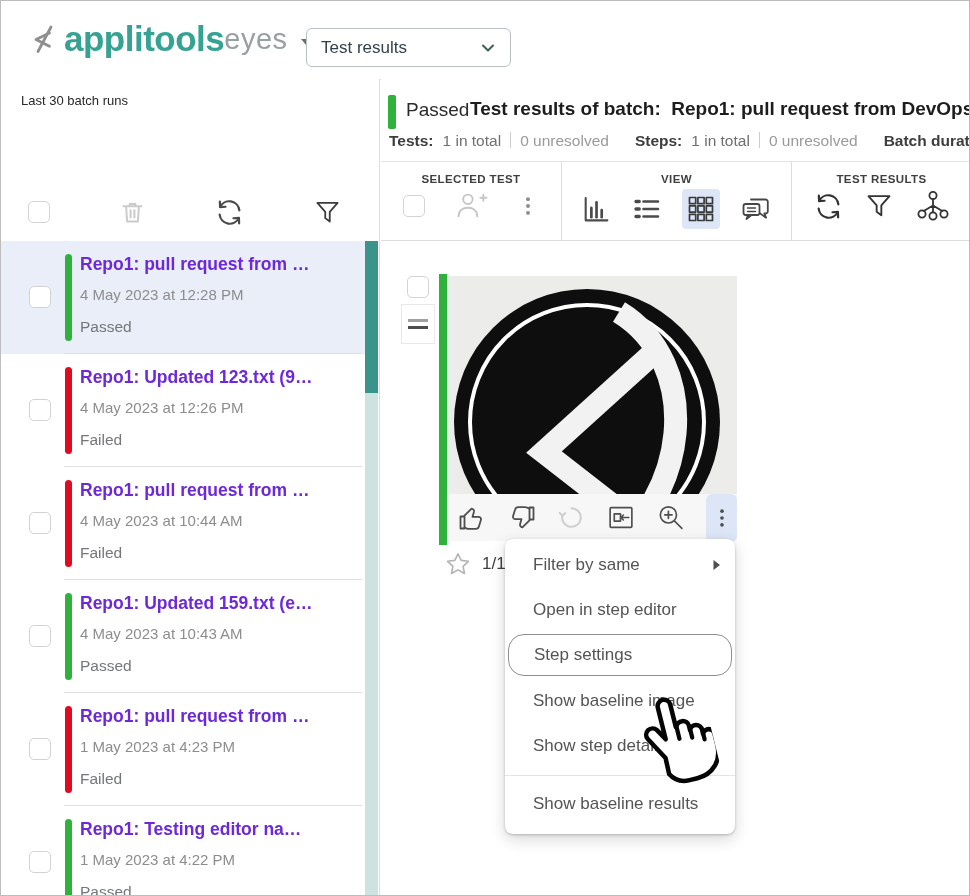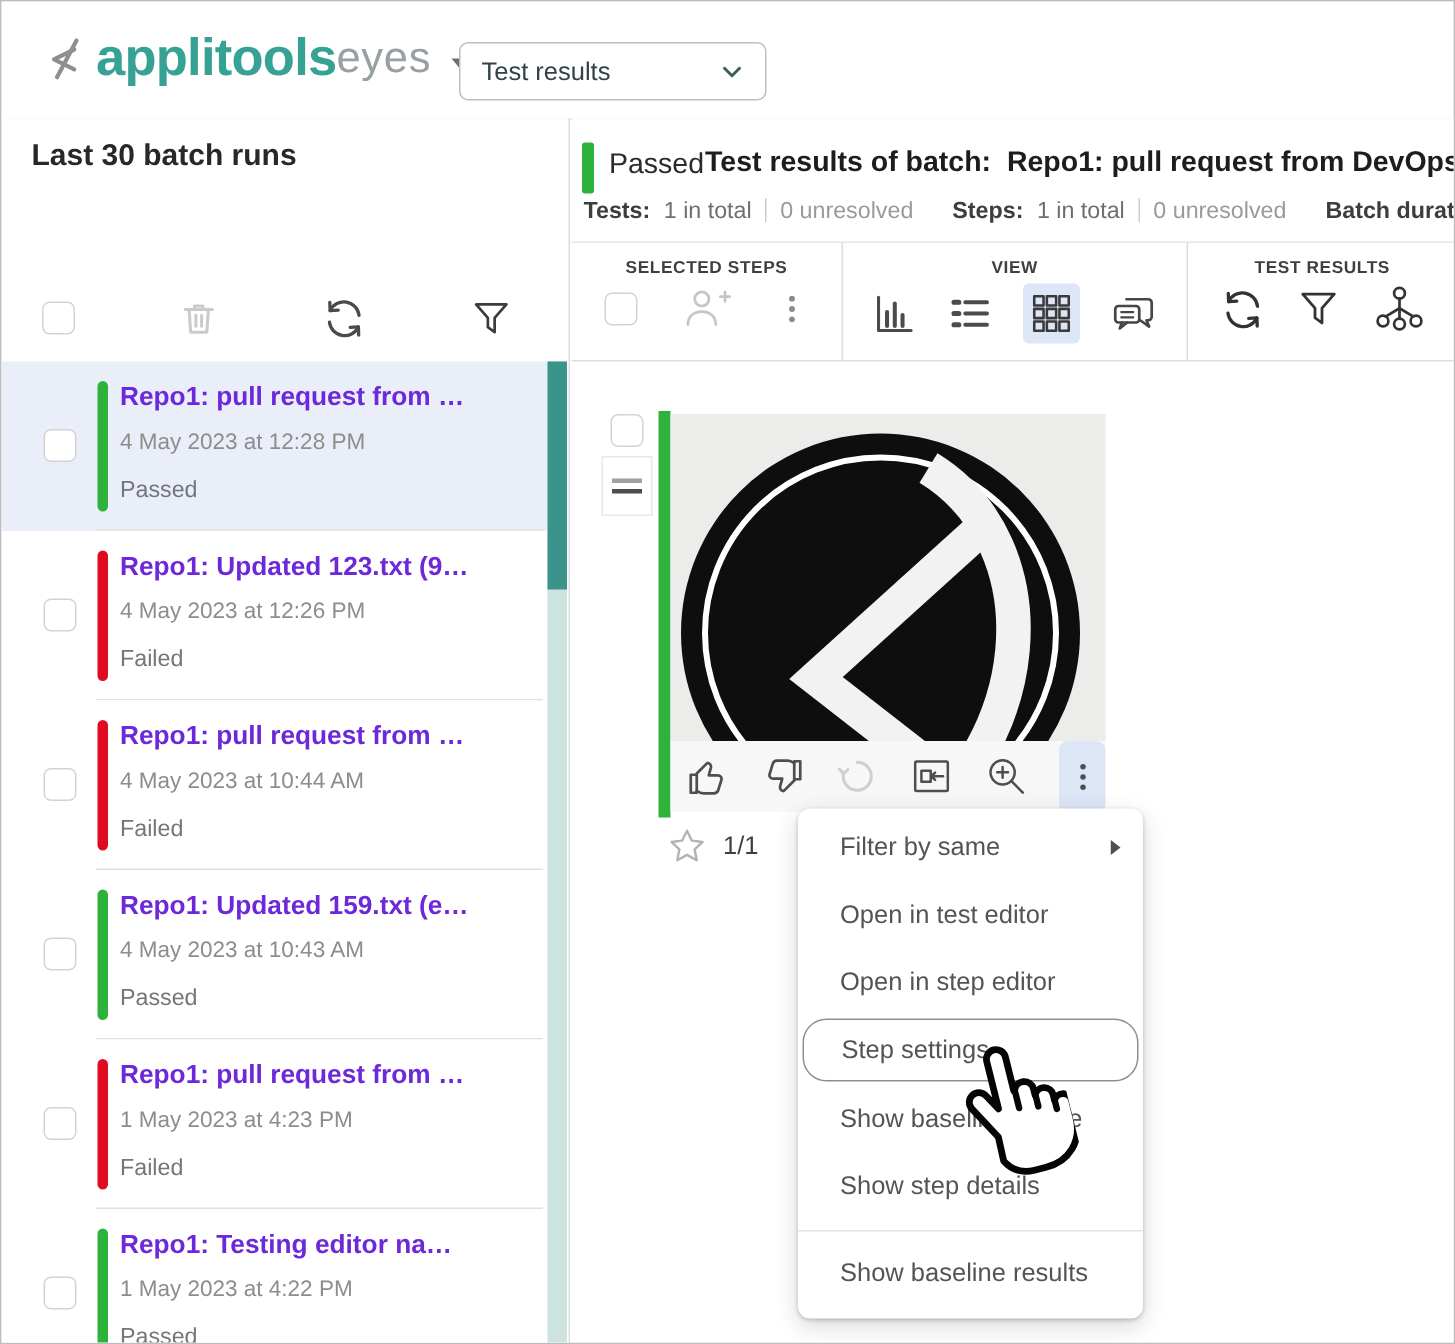--- a/index.html
+++ b/index.html
@@ -14,21 +14,21 @@
   .brand-bold{font-size:35px;font-weight:bold;color:var(--brand-teal,#35a294);letter-spacing:-.5px;}
   .brand-light{font-size:29px;color:#98a0a4;letter-spacing:.5px;}
   .logo-caret{margin-left:12px;margin-top:6px;}
   .view-select{position:absolute;left:305px;top:27px;width:205px;height:39px;box-sizing:border-box;
     border:1px solid #b9c0c4;border-radius:6px;display:flex;align-items:center;justify-content:space-between;
     padding:0 14px;font-size:17px;color:#33424a;background:#fff;cursor:pointer;}
 
   
   .sidebar{position:absolute;left:0;top:78px;width:379px;height:818px;border-right:1px solid #ddd;
     box-sizing:border-box;overflow:hidden;background:#fff;}
-  .sb-title{position:absolute;left:20px;top:14px;font-size:20px;font-weight:bold;color:#282828;}
+  .sb-title{position:absolute;left:20px;top:14px;font-size:13px;font-weight:normal;color:#282828;}
   .sb-tools{position:absolute;left:0;top:112px;width:364px;height:42px;display:flex;align-items:center;
     justify-content:space-between;padding:0 24px 0 27px;box-sizing:border-box;}
   .cb{display:inline-block;width:22px;height:22px;box-sizing:border-box;border:1.5px solid #d3d3d3;
     border-radius:5px;background:#fff;cursor:pointer;flex:0 0 auto;}
   .sb-list{position:absolute;left:0;top:162px;width:364px;}
   .batch-item{position:relative;height:113px;cursor:pointer;background:#fff;}
   .batch-item[data-selected="true"]{background:var(--selected-bg,#e9eef9);}
   .batch-item::after{content:"";position:absolute;left:63px;right:3px;bottom:0;border-bottom:1px solid #e0e0e0;}
   .bi-check{position:absolute;left:28px;top:45px;}
   .bi-bar{position:absolute;left:64px;top:13px;width:7px;height:87px;border-radius:4px;background:#999;}
@@ -75,21 +75,21 @@
   .sc-bar{position:absolute;left:58px;top:33px;width:8px;height:271px;background:var(--green,#2eb23c);}
   .sc-image{position:absolute;left:66px;top:35px;width:290px;height:218px;background:#ececeb;overflow:hidden;cursor:pointer;}
   .sc-toolbar{position:absolute;left:66px;top:253px;width:290px;height:47px;background:#f7f7f7;
     display:flex;align-items:center;justify-content:space-between;padding:0 10px;box-sizing:border-box;}
   .more-btn{background:var(--active-icon-bg,#dde6f6);border-radius:6px;width:31px;height:48px;margin-right:-10px;}
   .sc-fav{position:absolute;left:64px;top:310px;display:flex;align-items:center;gap:11px;}
   .fav-count{font-size:17px;color:#3f3f3f;}
 
   
   .menu{position:absolute;left:124px;top:298px;width:230px;box-sizing:border-box;background:#fff;border-radius:8px;
-    box-shadow:0 1px 3px rgba(0,0,0,.22),0 5px 16px rgba(0,0,0,.16);padding:3px 0 8px;z-index:4;margin-left:27px;}
+    box-shadow:0 1px 3px rgba(0,0,0,.22),0 5px 16px rgba(0,0,0,.16);padding:3px 0 8px;z-index:4;}
   .menu-item{height:45px;display:flex;align-items:center;padding:0 14px 0 28px;font-size:17px;color:#545454;cursor:pointer;}
   .menu-item.boxed{height:42px;box-sizing:border-box;border:1.5px solid #8f8f8f;border-radius:16px;margin:2px 3px;padding-left:25px;}
   .menu-sep{border-top:1px solid #e4e4e4;margin:7px 0 5px;}
   .submenu-caret{margin-left:auto;}
   .hand{position:absolute;left:252px;top:452px;z-index:6;transform:rotate(-14deg);}
 </style>
 </head>
 <body>
 
 <div class="screen">
@@ -207,21 +207,21 @@
         <span class="pipe"></span>
         <span class="stat-dim">0 unresolved</span>
         <span class="stat-gap"></span>
         <span class="stat-label">Batch duration:</span>
 
       </div>
     </div>
 
     <div class="steps-toolbar">
       <div class="ts-section s1">
-        <div class="ts-label">SELECTED STEPS</div>
+        <div class="ts-label">SELECTED TEST</div>
         <div class="ts-icons" style="padding:0 22px;">
           <span class="cb"></span>
           <button class="tbtn" style="color:#c6c6c6">
             <svg class="ic" width="33" height="33" viewBox="0 0 32 32">
               <circle cx="12.5" cy="10" r="4.6"></circle>
                 <path d="M3.5 26.5c0-5.8 4.3-8.3 9-8.3s9 2.5 9 8.3"></path>
                 <path d="M24.5 8.5h6M27.5 5.5v6"></path>
             </svg>
           </button>
           <button class="tbtn">
@@ -374,23 +374,20 @@
       </div>
 
       <div class="menu">
         <div class="menu-item">
           <span>Filter by same</span>
           <svg class="submenu-caret" width="9" height="12" viewBox="0 0 9 12">
               <path d="M1.5 1v10l6.5-5z" fill="#4f4f4f"></path>
             </svg>
         </div>
         <div class="menu-item">
-          <span>Open in test editor</span>
-        </div>
-        <div class="menu-item">
           <span>Open in step editor</span>
         </div>
         <div class="menu-item boxed">
           <span>Step settings</span>
         </div>
         <div class="menu-item">
           <span>Show baseline image</span>
         </div>
         <div class="menu-item">
           <span>Show step details</span>

